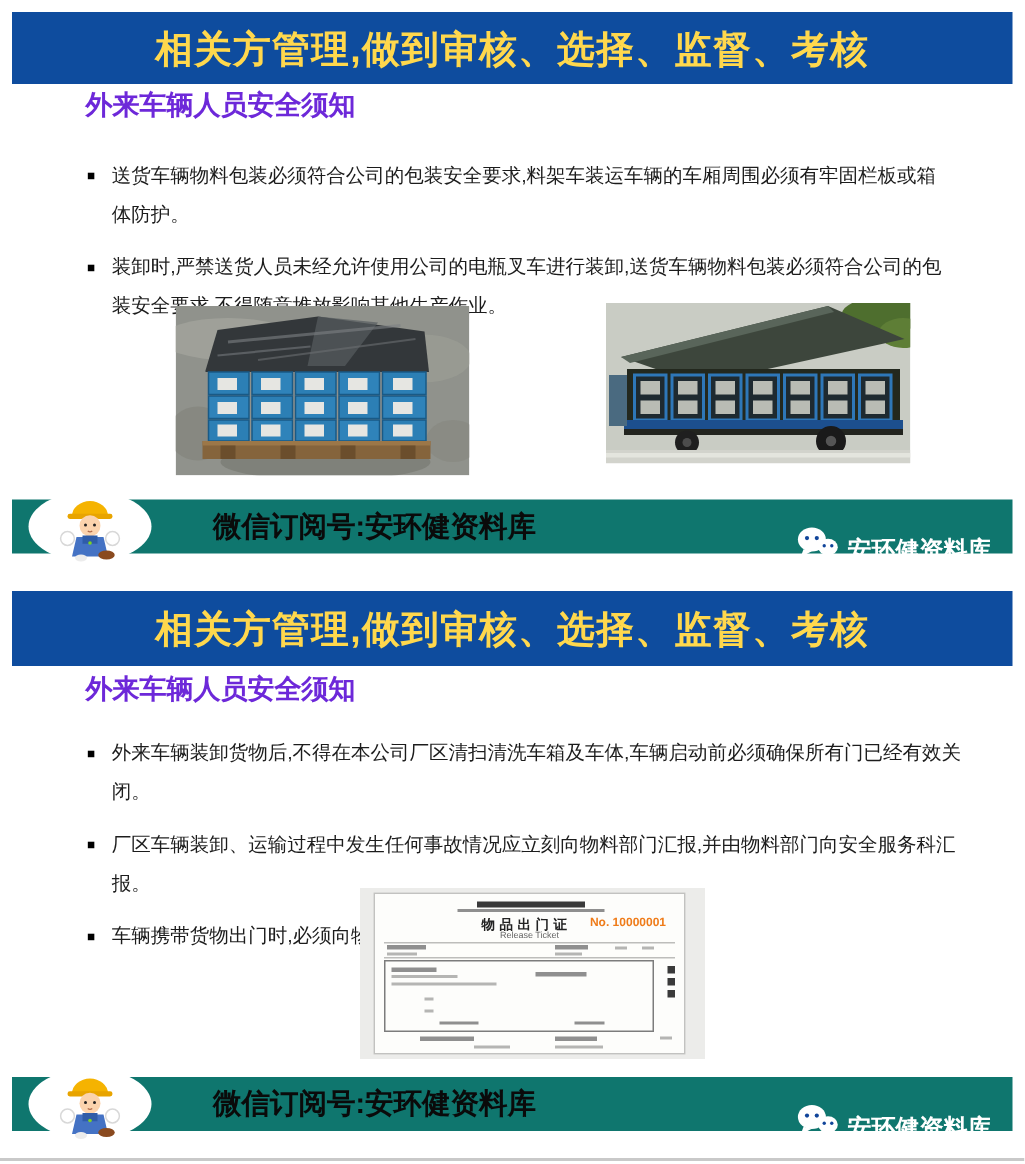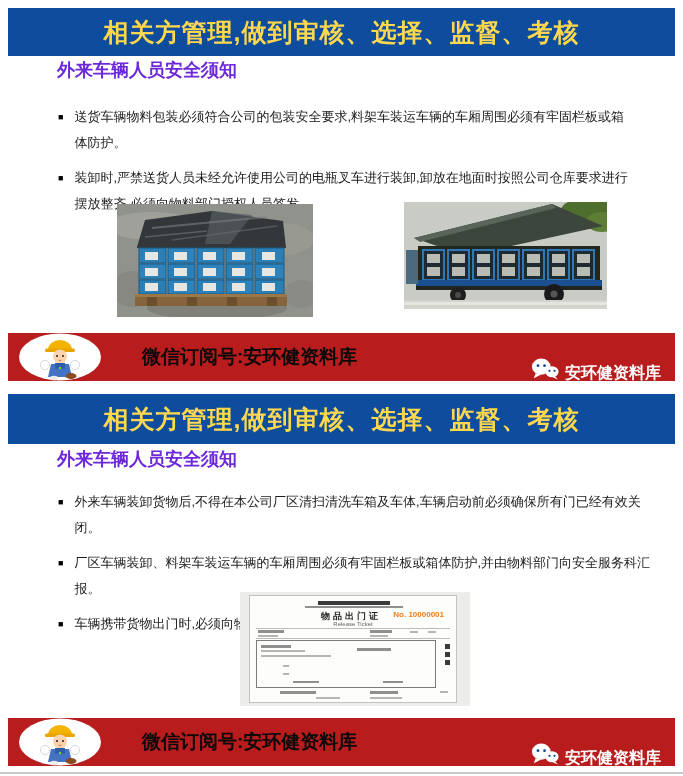--- a/index.html
+++ b/index.html
@@ -10,21 +10,21 @@
   .banner{left:8px;width:667px;background:#0e4c9e;color:#ffd84d;font-weight:bold;
           font-size:25px;letter-spacing:1px;display:flex;align-items:center;justify-content:center;}
   
   .slide-title{left:57px;font-size:18px;font-weight:bold;color:#6d28d9;line-height:24px;}
   
   .bullets{left:58px;color:#1c1c1c;font-size:13px;line-height:26px;}
   .bullet{display:flex;margin-bottom:9px;}
   .bullet .sq{font-size:9px;line-height:26px;margin-right:11px;color:#000;flex:none;}
   .red{color:#e90f0f;}
   
-  .footer{left:8px;width:667px;height:48px;background:#b91c1c;display:flex;align-items:center;}
+  .footer{left:8px;width:667px;height:36px;background:#0f766e;display:flex;align-items:center;}
   .avatar{width:84px;height:48px;margin-left:10px;flex:none;}
   .ftext{color:#0a0a0a;font-weight:bold;font-size:19px;margin-left:40px;white-space:nowrap;}
   .fright{position:absolute;right:14px;height:53px;display:flex;align-items:flex-end;gap:6px;
           color:#ffffff;font-weight:bold;font-size:16px;}
   .photo{overflow:hidden;}
   
   .docwrap{left:240px;top:592px;width:230px;height:114px;background:#ececea;}
   .paper{position:absolute;left:9px;top:3px;width:206px;height:106px;background:#fdfdfb;
          border:1px solid #c2c2c0;}
   .dbar{position:absolute;background:#8f8f8f;}
@@ -47,21 +47,21 @@
 
 <div class="abs slide-title" style="top:58px;">外来车辆人员安全须知</div>
 
 <div class="abs bullets" style="top:104px;width:578px;">
   <div class="bullet">
     <span class="sq">■</span>
     <span>送货车辆物料包装必须符合公司的包装安全要求,料架车装运车辆的车厢周围必须有牢固栏板或箱体防护。</span>
   </div>
   <div class="bullet">
     <span class="sq">■</span>
-    <span>装卸时,严禁送货人员未经允许使用公司的电瓶叉车进行装卸,卸放在地面时按照公司仓库要求进行摆放整齐,必须向物料部门授权人员签发。</span>
+    <span>装卸时,严禁送货人员未经允许使用公司的电瓶叉车进行装卸,送货车辆物料包装必须符合公司的包装安全要求,不得随意堆放影响其他生产作业。</span>
   </div>
 </div>
 
 <div class="abs photo" style="left:117px;top:204px;width:196px;height:113px;">
   <svg width="196" height="113" viewBox="0 0 196 113" xmlns="http://www.w3.org/2000/svg">
     <rect width="196" height="113" fill="#90928c"></rect>
     <ellipse cx="35" cy="22" rx="45" ry="14" fill="#a2a49c" opacity="0.8"></ellipse>
     <ellipse cx="165" cy="35" rx="32" ry="16" fill="#9a9c94" opacity="0.8"></ellipse>
     <ellipse cx="100" cy="104" rx="70" ry="12" fill="#7d7f78" opacity="0.9"></ellipse>
     <ellipse cx="15" cy="85" rx="20" ry="18" fill="#84867e" opacity="0.8"></ellipse>
@@ -216,21 +216,21 @@
 
 <div class="abs slide-title" style="top:447px;">外来车辆人员安全须知</div>
 
 <div class="abs bullets" style="top:489px;width:602px;">
   <div class="bullet">
     <span class="sq">■</span>
     <span>外来车辆装卸货物后,不得在本公司厂区清扫清洗车箱及车体,车辆启动前必须确保所有门已经有效关闭。</span>
   </div>
   <div class="bullet">
     <span class="sq">■</span>
-    <span>厂区车辆装卸、料架车装运车辆的车厢周围必须有牢固栏板或箱体防护,并由物料部门向安全服务科汇报。</span>
+    <span>厂区车辆装卸、运输过程中发生任何事故情况应立刻向物料部门汇报,并由物料部门向安全服务科汇报。</span>
   </div>
   <div class="bullet">
     <span class="sq">■</span>
     <span><span>车辆携带货物出门时,必须向物料部门授权人员签发</span><span class="red">物品出门证。</span></span>
   </div>
 </div>
 
 <div class="abs docwrap">
   <div class="paper">
     <div class="dbar dark" style="left:68px;top:5px;width:72px;height:3.5px;"></div>

